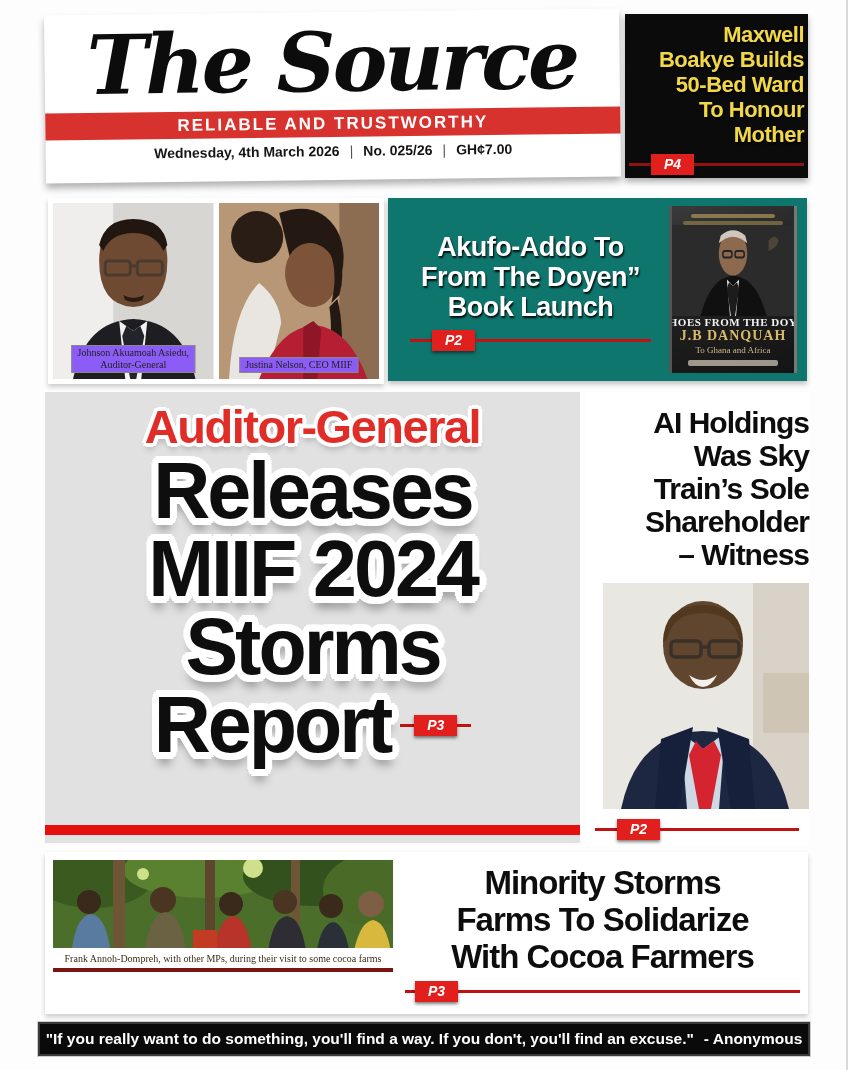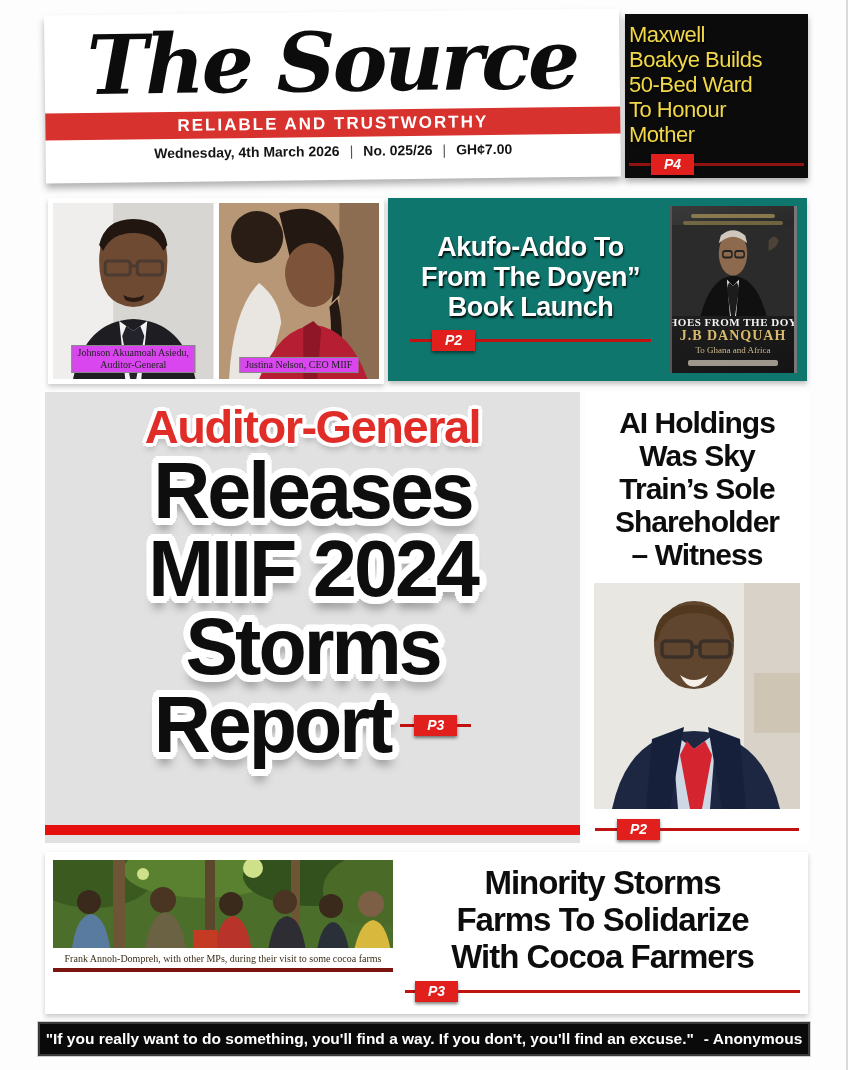--- a/index.html
+++ b/index.html
@@ -33,22 +33,22 @@
   }
   .dateline .sep { color:#555; font-weight:normal; }
 
   
   .promo-box {
     position:absolute; left:625px; top:14px; width:183px; height:164px;
     background:#0b0b0b; display:flex; flex-direction:column; justify-content:center;
     padding:6px 4px 2px; box-shadow:0 4px 6px rgba(0,0,0,0.3);
   }
   .promo-line {
-    color:#f2d848; font-weight:400; font-size:22px; line-height:25px;
-    text-align:left; letter-spacing:-0.5px;
+    color:#f2d848; font-weight:700; font-size:22px; line-height:25px;
+    text-align:right; letter-spacing:-0.5px;
     text-shadow:1px 2px 2px rgba(0,0,0,0.8);
   }
 
   
   .ptag-row { display:flex; align-items:center; width:100%; }
   .ptag-line { height:3px; background:#8f1310; }
   .ptag-line.bright { background:#c01210; }
   .ptag-line.stub { width:22px; }
   .ptag-line.grow { flex:1; }
   .ptag {
@@ -61,21 +61,21 @@
   
   .photos-card {
     position:absolute; left:48px; top:198px; width:336px; height:186px;
     background:#ffffff; padding:5px; display:flex; gap:5px;
     box-shadow:0 3px 5px rgba(0,0,0,0.2);
   }
   .photo-cell { position:relative; flex:1; overflow:hidden; }
   .photo-cell svg { display:block; width:100%; height:100%; }
   .photo-caption {
     position:absolute; left:50%; transform:translateX(-50%); bottom:6px;
-    background:#d946ef; border:1px solid #888; color:#222;
+    background:#8b5cf6; border:1px solid #888; color:#222;
     font-family:"Liberation Serif", serif; font-size:10px; line-height:12px;
     text-align:center; padding:1px 5px; white-space:nowrap;
   }
 
   .book-card {
     position:absolute; left:388px; top:198px; width:419px; height:183px;
     background:#0f766e; display:flex; box-shadow:0 3px 5px rgba(0,0,0,0.25);
   }
   .book-left { flex:1; display:flex; flex-direction:column; justify-content:center; padding:8px 2px 4px 8px; }
   .book-headline {
@@ -117,21 +117,21 @@
       -6px 3px 0 #fff,6px 3px 0 #fff,-6px -3px 0 #fff,6px -3px 0 #fff,
       -3px 7px 0 #fff,3px 7px 0 #fff,-3px -7px 0 #fff,3px -7px 0 #fff,
       0 12px 10px rgba(0,0,0,0.35);
   }
   .lead-last { display:flex; align-items:center; gap:10px; }
   .lead-redbar { position:absolute; left:0; bottom:8px; width:100%; height:10px; background:#e50f0e; }
 
   
   .side-col {
     position:absolute; left:585px; top:392px; width:224px; height:453px;
-    background:#ffffff; display:flex; flex-direction:column; align-items:center;
+    background:#ffffff; display:flex; flex-direction:column; align-items:flex-end;
     padding-top:14px;
   }
   .side-line {
     color:#0d0d0d; font-weight:800; font-size:30px; line-height:33px; letter-spacing:-1px;
     text-align:center;
   }
   .side-photo { width:206px; height:226px; margin-top:12px; overflow:hidden; }
   .side-photo svg { display:block; width:100%; height:100%; }
   .side-ptag-row { margin-top:10px; padding:0 10px; }
 

